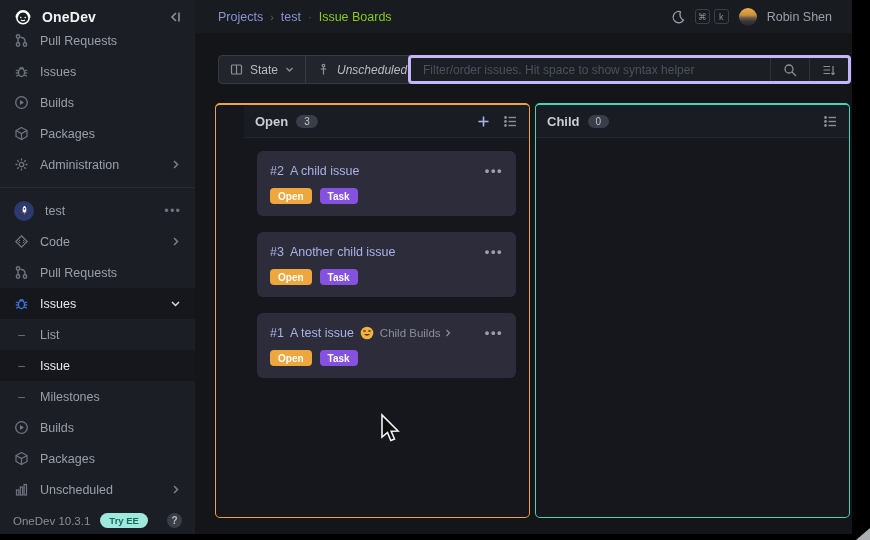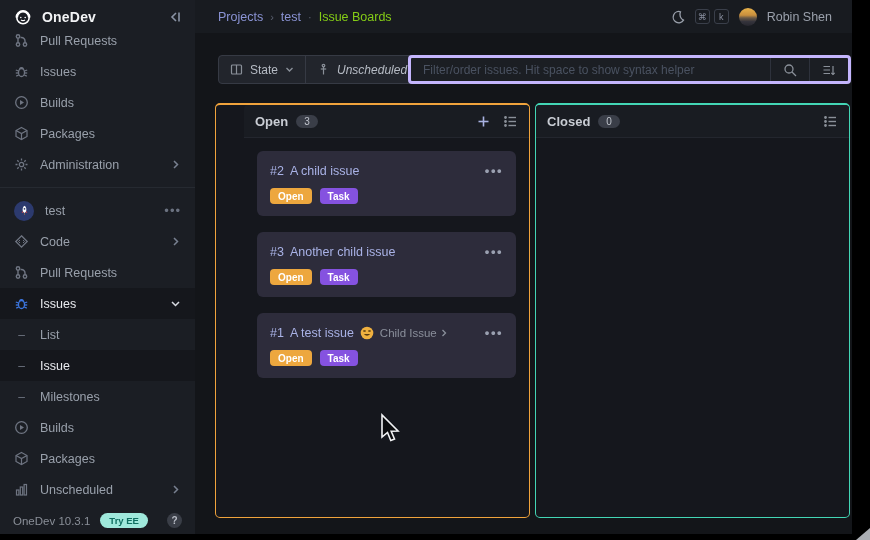--- a/index.html
+++ b/index.html
@@ -417,39 +417,39 @@
         <div class="card">
           <div class="card-top">
             <span class="issue-link">#1</span>
             <span class="issue-link">A test issue</span>
             <svg class="emoji" viewBox="0 0 14 14">
                 <circle cx="7" cy="7" r="6.3" fill="#f0b13f"></circle>
                 <path d="M3.5 5.5 l2 -1 M3.5 4.5 l2 1 M8.5 4.5 l2 1 M10.5 4.5 l-2 1" stroke="#5a3c10" stroke-width="1" fill="none"></path>
                 <path d="M3.8 8 q3.2 3.6 6.4 0 Z" fill="#5a3c10"></path>
               </svg>
             <span class="child-link">
-              <span>Child Issue</span>
+              <span>Child Builds</span>
               <svg class="child-chev" viewBox="0 0 8 8" fill="none" stroke="currentColor" stroke-width="1.3">
                   <path d="M2.5 1 L5.5 4 L2.5 7"></path>
                 </svg>
             </span>
             <span class="card-kebab">•••</span>
           </div>
           <div class="badges">
             <span class="badge badge-open">Open</span>
             <span class="badge badge-task">Task</span>
           </div>
         </div>
 
       </div>
     </div>
 
     <div class="column col-closed">
       <div class="col-head">
-        <span class="col-title">Closed</span>
+        <span class="col-title">Child</span>
         <span class="count-pill">0</span>
         <span class="col-actions">
           <svg class="list-ic" viewBox="0 0 15 15" fill="none" stroke="currentColor" stroke-width="1.4">
               <circle cx="2.5" cy="3.5" r="0.7" fill="currentColor"></circle>
               <line x1="5.5" y1="3.5" x2="13" y2="3.5"></line>
               <circle cx="2.5" cy="7.5" r="0.7" fill="currentColor"></circle>
               <line x1="5.5" y1="7.5" x2="13" y2="7.5"></line>
               <circle cx="2.5" cy="11.5" r="0.7" fill="currentColor"></circle>
               <line x1="5.5" y1="11.5" x2="13" y2="11.5"></line>
             </svg>

